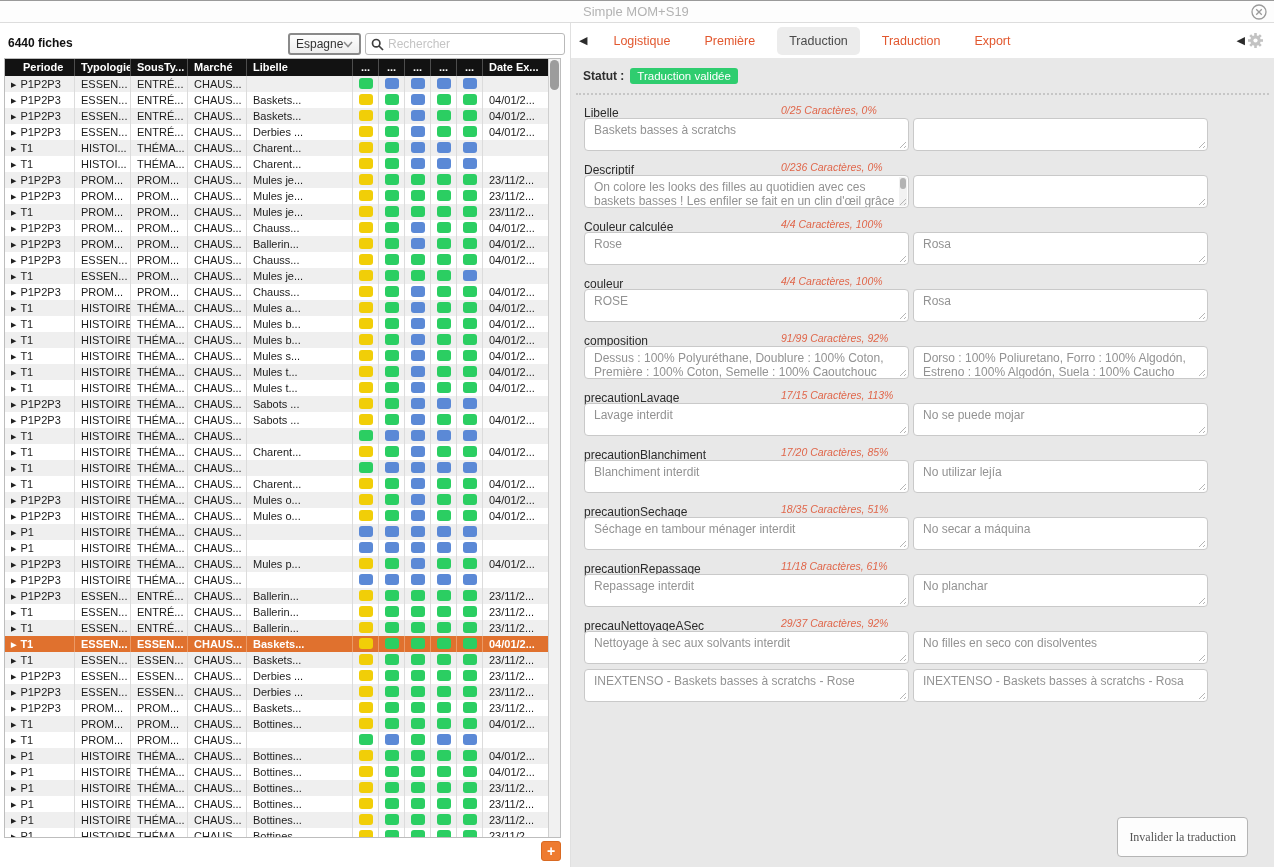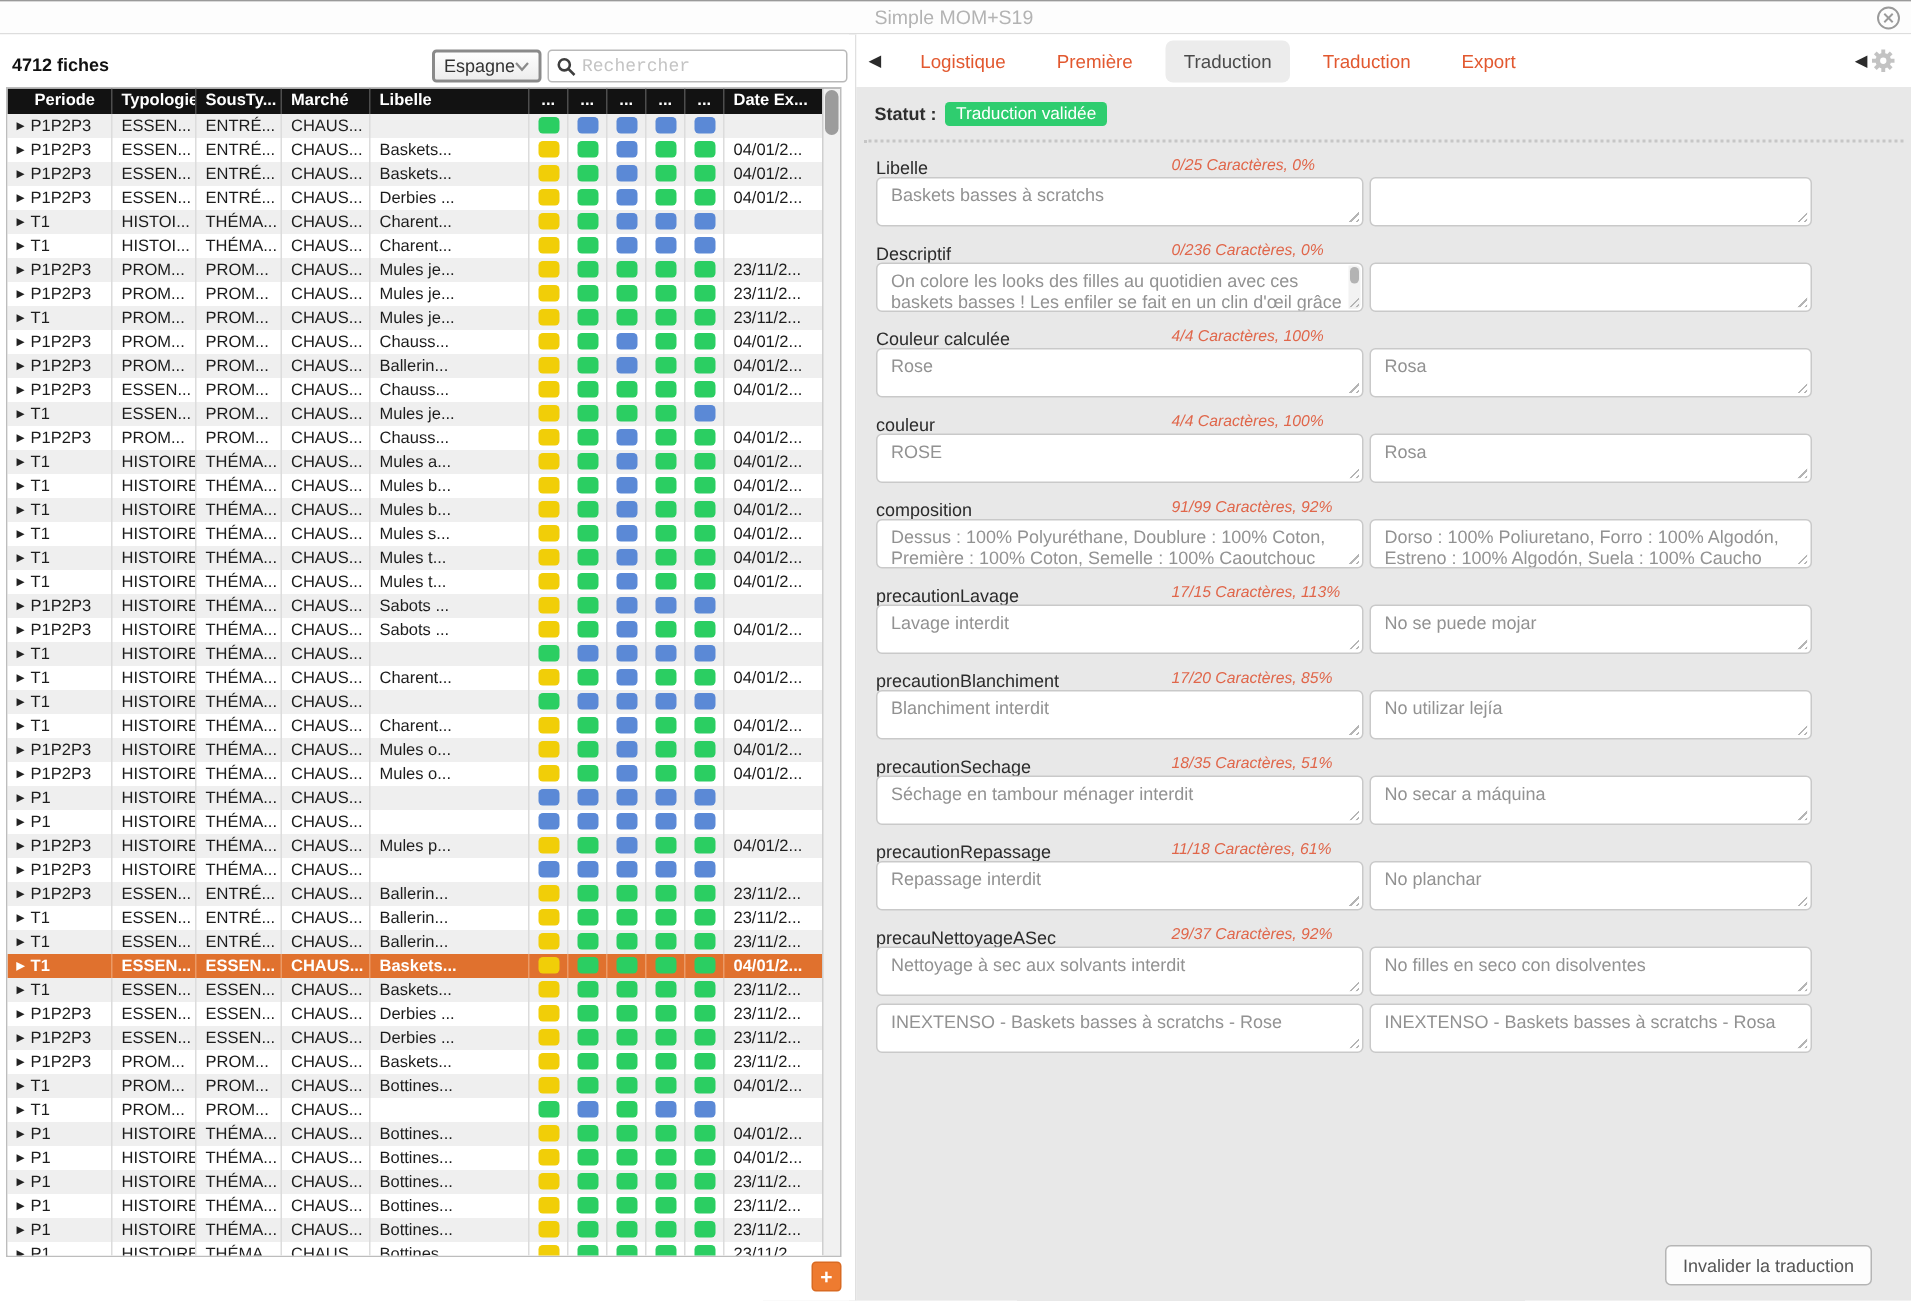--- a/index.html
+++ b/index.html
@@ -9,21 +9,21 @@
   
   .titlebar { position:absolute; left:0; top:0; width:1274px; height:22px; background:#fdfdfd; border-bottom:1px solid #ddd; }
   .win-title { position:absolute; left:583px; top:0; line-height:21px; font-size:13px; color:#b3b3b3; }
   .close-btn { position:absolute; right:7px; top:3px; width:16px; height:16px; cursor:pointer; }
 
   
   .left-panel { position:absolute; left:0; top:22px; width:566px; height:845px; background:#fff; }
   .fiches { position:absolute; left:8px; top:13px; font-size:12px; font-weight:bold; color:#111; }
   .lang-dd { position:absolute; left:288px; top:10px; width:73px; height:22px; border:2px solid #8a8a8a; border-radius:3px; background:linear-gradient(#fefefe,#ededed); display:flex; align-items:center; justify-content:space-between; padding:0 6px; font-size:12px; color:#333; cursor:pointer; }
   .search-box { position:absolute; left:365px; top:10px; width:200px; height:22px; border:1px solid #b9b9b9; border-radius:3px; background:#fff; display:flex; align-items:center; padding:0 5px; }
-  .search-box input { border:none; outline:none; flex:1; font-size:12px; color:#3b82f6; margin-left:4px; font-family:Liberation Mono, monospace; background:transparent; }
+  .search-box input { border:none; outline:none; flex:1; font-size:12px; color:#3b82f6; margin-left:4px; font-family:Liberation Sans, sans-serif; background:transparent; }
   .search-box input::placeholder { color:#c4c4c4; }
 
   
   .grid-table { position:absolute; left:4px; top:35px; width:557px; height:780px; border:1px solid #bdbdbd; background:#fff; overflow:hidden; }
   .thead, .tr { display:grid; grid-template-columns:70px 56px 57px 59px 106px 26px 26px 26px 26px 26px 66px; }
   .thead { height:17px; background:#121212; }
   .th { color:#fff; font-size:11px; font-weight:bold; line-height:17px; padding-left:6px; border-right:1px solid #4d4d4d; overflow:hidden; white-space:nowrap; }
   .th.c0 { padding-left:18px; }
   .th.dots { text-align:center; padding-left:0; }
   .tbody { position:absolute; left:0; top:17px; right:12px; bottom:0; width:544px; }
@@ -60,38 +60,38 @@
   .field { position:relative; margin-bottom:5px; }
   .flabel-row { position:relative; height:19px; padding-top:4px; }
   .flabel { font-size:12px; color:#2b2b2b; }
   .fcounter { position:absolute; left:197px; top:5px; font-size:10.5px; font-style:italic; color:#e0664a; }
   .fboxes { display:flex; gap:4px; }
   .fbox { position:relative; width:325px; height:33px; background:#fff; border:1px solid #c9c9c9; border-radius:4px; padding:4px 9px; font-size:12px; line-height:14px; color:#929292; overflow:hidden; cursor:text; }
   .fbox.tgt { width:295px; }
   .fbox::after { content:""; position:absolute; right:2px; bottom:2px; width:9px; height:9px; clip-path:polygon(100% 0,100% 100%,0 100%); background:repeating-linear-gradient(135deg,transparent 0 2px,#b5b5b5 2px 3px); }
   .inner-scroll { position:absolute; right:1px; top:1px; bottom:1px; width:8px; background:#f2f2f2; border-radius:0 3px 3px 0; }
   .inner-thumb { position:absolute; left:1px; top:1px; width:6px; height:11px; background:#b3b3b3; border-radius:3px; }
-  .invalidate-btn { position:absolute; right:26px; bottom:11px; height:27px; padding:0 11px; background:#fdfdfd; border:1px solid #b5b5b5; border-radius:4px; font-size:12px; color:#555; cursor:pointer; font-family:Liberation Sans, sans-serif; }
+  .invalidate-btn { position:absolute; right:26px; bottom:11px; height:40px; padding:0 11px; background:#fdfdfd; border:1px solid #b5b5b5; border-radius:4px; font-size:12px; color:#555; cursor:pointer; font-family:Liberation Serif, serif; }
   svg { display:block; }
 </style>
 </head>
 <body>
 
 <div class="titlebar">
   <span class="win-title">Simple MOM+S19</span>
   <span class="close-btn">
     <svg width="16" height="16" viewBox="0 0 16 16">
       <circle cx="8" cy="8" r="7" fill="none" stroke="#9a9a9a" stroke-width="1.3"></circle>
       <path d="M5.2 5.2 L10.8 10.8 M10.8 5.2 L5.2 10.8" stroke="#9a9a9a" stroke-width="1.3"></path>
     </svg>
   </span>
 </div>
 
 <div class="left-panel">
-  <span class="fiches">4712 fiches</span>
+  <span class="fiches">6440 fiches</span>
 
   <div class="lang-dd">
     <span>Espagne</span>
     <span>
       <svg width="10" height="7" viewBox="0 0 10 7">
           <polyline points="1,1 5,5.5 9,1" fill="none" stroke="#8a8a8a" stroke-width="1.5"></polyline>
         </svg>
     </span>
   </div>
 

